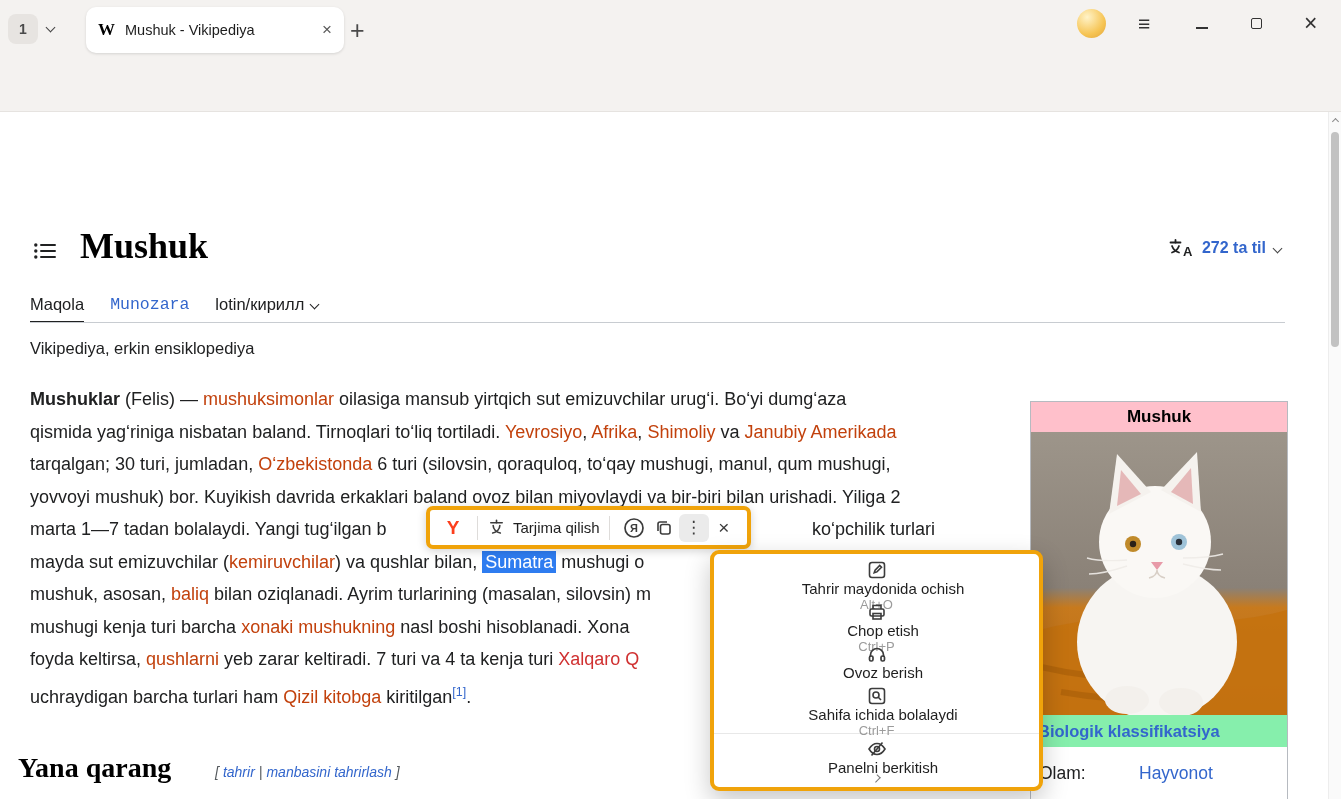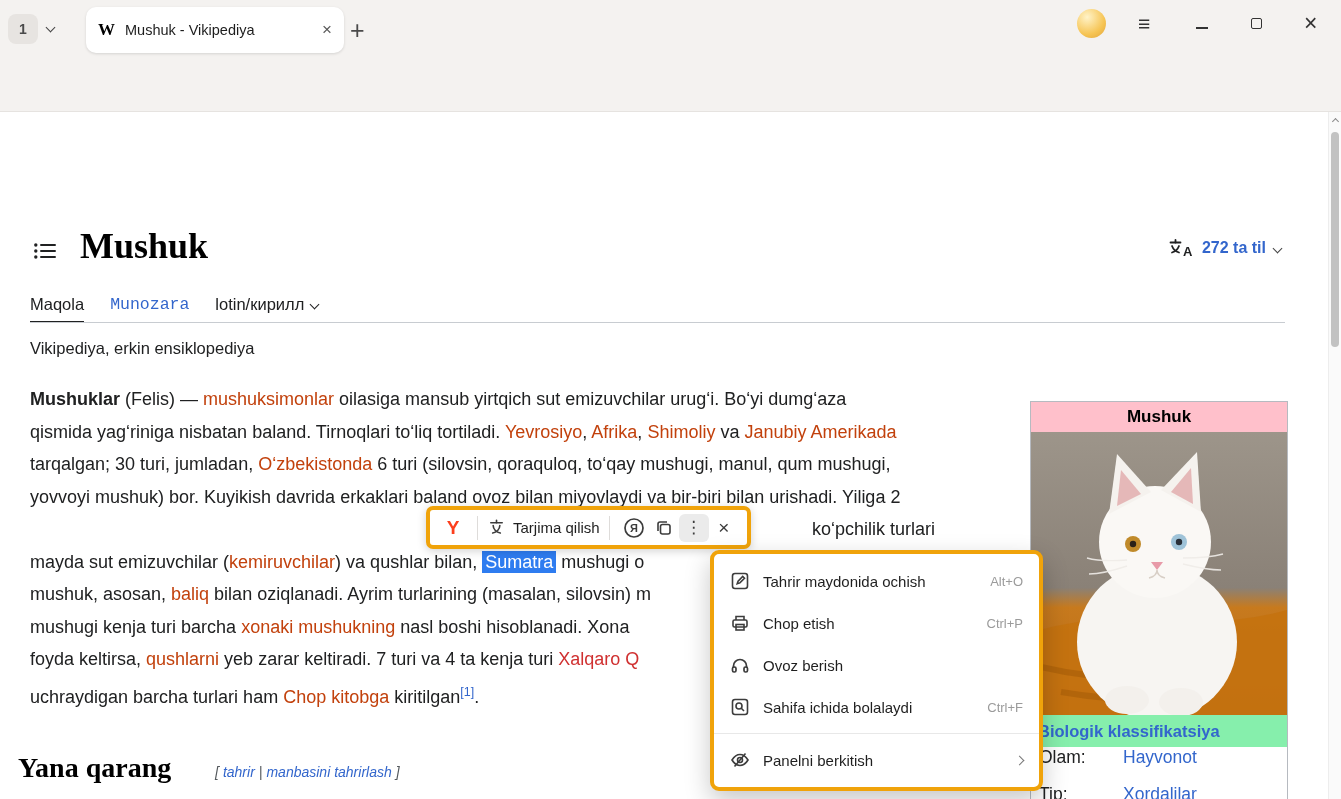--- a/index.html
+++ b/index.html
@@ -80,40 +80,40 @@
   .editlinks .el { color:#3366cc; cursor:pointer; margin:0 4px; }
 
   
   .infobox { position:absolute; left:1030px; top:289px; width:258px; background:#fff;
              border:1px solid #b6bac0; z-index:5; }
   .ib-title { height:30px; background:#ffc0cb; display:flex; align-items:center; justify-content:center;
               font-weight:bold; font-size:17px; color:#000; }
   .ib-img { display:block; width:256px; height:283px; }
   .ib-class { height:32px; background:#86efac; display:flex; align-items:center; padding-left:7px;
               font-weight:bold; font-size:16.5px; color:#3366cc; cursor:pointer; }
-  .ib-row { display:flex; height:37px; align-items:flex-start; font-size:17.5px; }
+  .ib-row { display:flex; height:37px; align-items:flex-end; font-size:17.5px;gap:16px; }
   .ib-label { width:92px; padding-left:8px; color:#202122; }
   .ib-value.link { color:#3366cc; cursor:pointer; }
 
   
   .selpop { position:absolute; left:426px; top:394px; height:43px; border:4px solid #f0a30a; border-radius:7px;
             background:#fff; box-shadow:0 2px 10px rgba(0,0,0,.18); display:flex; align-items:center;
             padding:0 8px; z-index:20; }
   .selpop .btn { display:flex; align-items:center; justify-content:center; height:28px; min-width:30px;
                  border-radius:6px; cursor:pointer; }
   .selpop .ylogo { color:#fc3f1d; font-weight:bold; font-size:19px; }
   .selpop .vdiv { width:1px; height:24px; background:#dedcda; margin:0 9px; }
   .selpop .tlabel { font-size:15px; color:#1f1f1f; margin-left:7px; white-space:nowrap; }
   .selpop .kebab { font-size:17px; color:#3c3c3c; background:#ebebeb; }
   .selpop .xbtn { font-size:19px; color:#3c3c3c; }
 
   
   .ctxmenu { position:absolute; left:710px; top:438px; width:333px; border:4px solid #f0a30a; border-radius:9px;
              background:#fff; box-shadow:0 10px 26px rgba(0,0,0,.22); padding:6px 0; z-index:21; }
-  .menu-item { display:flex; align-items:center; height:42px; padding:0 16px; cursor:pointer; }
+  .menu-item { display:flex; align-items:center; height:42px; padding:0 16px; cursor:pointer;flex-direction:column; }
   .mi-icon { width:20px; display:flex; }
   .mi-label { flex:1; margin-left:13px; font-size:15px; color:#1f1f1f; white-space:nowrap; }
   .mi-short { font-size:13px; color:#9b9b9b; }
   .menu-divider { border-top:1px solid #e8e8e8; margin:5px 0; }
 
   
   .scrollbar { position:absolute; right:0; top:112px; width:13px; height:687px; background:#fafafa;
                border-left:1px solid #ededed; z-index:30; }
   .sb-arrow { position:absolute; left:3.5px; top:7px; width:5px; height:5px;
               border-left:1.8px solid #8a8a8a; border-top:1.8px solid #8a8a8a; transform:rotate(45deg); }
@@ -242,26 +242,26 @@
     </div>
   <div class="navrow-border"></div>
 
   <div class="tagline">Vikipediya, erkin ensiklopediya</div>
 
   <div id="article-lines">
       <div class="tline" style="top: 272px;"><span class="bold">Mushuklar</span><span> (Felis) — </span><span class="link">mushuksimonlar</span><span> oilasiga mansub yirtqich sut emizuvchilar urugʻi. Boʻyi dumgʻaza</span></div>
       <div class="tline" style="top: 305px;"><span>qismida yagʻriniga nisbatan baland. Tirnoqlari toʻliq tortiladi. </span><span class="link">Yevrosiyo</span><span>, </span><span class="link">Afrika</span><span>, </span><span class="link">Shimoliy</span><span> va </span><span class="link">Janubiy Amerikada</span></div>
       <div class="tline" style="top: 337px;"><span>tarqalgan; 30 turi, jumladan, </span><span class="link">Oʻzbekistonda</span><span> 6 turi (silovsin, qoraquloq, toʻqay mushugi, manul, qum mushugi,</span></div>
       <div class="tline" style="top: 370px;"><span>yovvoyi mushuk) bor. Kuyikish davrida erkaklari baland ovoz bilan miyovlaydi va bir-biri bilan urishadi. Yiliga 2</span></div>
-      <div class="tline" style="top: 402px;"><span style="position: absolute; left: 782px;">koʻpchilik turlari</span></div>
+      <div class="tline" style="top: 402px;"><span>marta 1—7 tadan bolalaydi. Yangi tugʻilgan b</span><span style="position: absolute; left: 782px;">koʻpchilik turlari</span></div>
       <div class="tline" style="top: 435px;"><span>mayda sut emizuvchilar (</span><span class="link">kemiruvchilar</span><span>) va qushlar bilan, </span><span class="sel">Sumatra</span><span> mushugi o</span></div>
       <div class="tline" style="top: 467px;"><span>mushuk, asosan, </span><span class="link">baliq</span><span> bilan oziqlanadi. Ayrim turlarining (masalan, silovsin) m</span></div>
       <div class="tline" style="top: 500px;"><span>mushugi kenja turi barcha </span><span class="link">xonaki mushukning</span><span> nasl boshi hisoblanadi. Xona</span></div>
       <div class="tline" style="top: 532px;"><span>foyda keltirsa, </span><span class="link">qushlarni</span><span> yeb zarar keltiradi. 7 turi va 4 ta kenja turi </span><span class="redlink">Xalqaro Q</span></div>
-      <div class="tline" style="top: 565px;"><span>uchraydigan barcha turlari ham </span><span class="link">Chop kitobga</span><span> kiritilgan</span><span class="suplink">[1]</span><span>.</span></div>
+      <div class="tline" style="top: 565px;"><span>uchraydigan barcha turlari ham </span><span class="link">Qizil kitobga</span><span> kiritilgan</span><span class="suplink">[1]</span><span>.</span></div>
     </div>
 
   <div class="h2" style="left:18px; top:640px;">Yana qarang</div>
   <span class="editlinks" style="left:215px; top:652px;">
     <span>[</span><a class="el">tahrir</a><span>|</span><a class="el">manbasini tahrirlash</a><span>]</span>
   </span>
 
   <div class="infobox">
     <div class="ib-title">Mushuk</div>
     <svg class="ib-img" width="256" height="283" viewBox="0 0 256 283">

